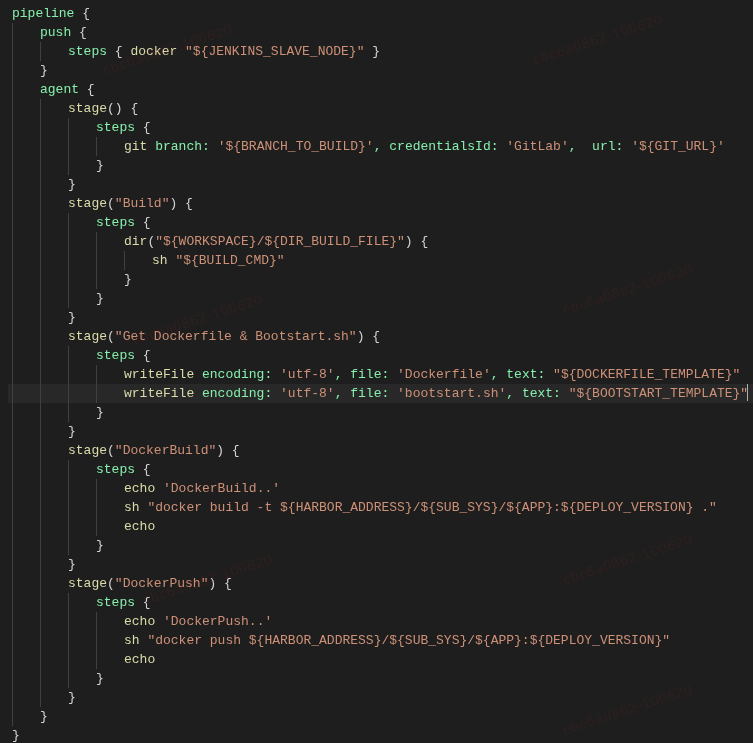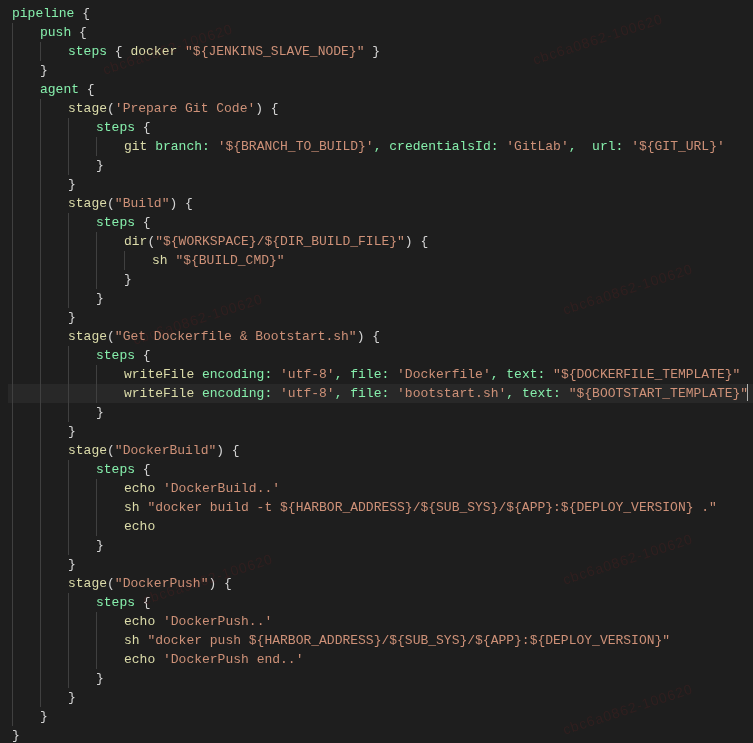--- a/index.html
+++ b/index.html
@@ -63,21 +63,21 @@
   </style>
 </head>
 <body>
 
 <div class="code-area" id="code-container">
     <div class="line"><span class="white">pipeline </span><span class="punct">{</span></div>
     <div class="line"><span class="indent-guide"></span><span class="white">push </span><span class="punct">{</span></div>
     <div class="line"><span class="indent-guide"></span><span class="indent-guide"></span><span class="white">steps </span><span class="punct">{ </span><span class="fn">docker </span><span class="str">"${JENKINS_SLAVE_NODE}"</span><span class="punct"> }</span></div>
     <div class="line"><span class="indent-guide"></span><span class="punct">}</span></div>
     <div class="line"><span class="indent-guide"></span><span class="white">agent </span><span class="punct">{</span></div>
-    <div class="line"><span class="indent-guide"></span><span class="indent-guide"></span><span class="fn">stage</span><span class="punct">(</span><span class="str">'Prepare Git Code'</span><span class="punct">) {</span></div>
+    <div class="line"><span class="indent-guide"></span><span class="indent-guide"></span><span class="fn">stage</span><span class="punct">(</span><span class="punct">) {</span></div>
     <div class="line"><span class="indent-guide"></span><span class="indent-guide"></span><span class="indent-guide"></span><span class="white">steps </span><span class="punct">{</span></div>
     <div class="line"><span class="indent-guide"></span><span class="indent-guide"></span><span class="indent-guide"></span><span class="indent-guide"></span><span class="fn">git </span><span class="white">branch: </span><span class="str">'${BRANCH_TO_BUILD}'</span><span class="white">, credentialsId: </span><span class="str">'GitLab'</span><span class="white">,  url: </span><span class="str">'${GIT_URL}'</span></div>
     <div class="line"><span class="indent-guide"></span><span class="indent-guide"></span><span class="indent-guide"></span><span class="punct">}</span></div>
     <div class="line"><span class="indent-guide"></span><span class="indent-guide"></span><span class="punct">}</span></div>
     <div class="line"><span class="indent-guide"></span><span class="indent-guide"></span><span class="fn">stage</span><span class="punct">(</span><span class="str">"Build"</span><span class="punct">) {</span></div>
     <div class="line"><span class="indent-guide"></span><span class="indent-guide"></span><span class="indent-guide"></span><span class="white">steps </span><span class="punct">{</span></div>
     <div class="line"><span class="indent-guide"></span><span class="indent-guide"></span><span class="indent-guide"></span><span class="indent-guide"></span><span class="fn">dir</span><span class="punct">(</span><span class="str">"${WORKSPACE}/${DIR_BUILD_FILE}"</span><span class="punct">) {</span></div>
     <div class="line"><span class="indent-guide"></span><span class="indent-guide"></span><span class="indent-guide"></span><span class="indent-guide"></span><span class="indent-guide"></span><span class="fn">sh </span><span class="str">"${BUILD_CMD}"</span></div>
     <div class="line"><span class="indent-guide"></span><span class="indent-guide"></span><span class="indent-guide"></span><span class="indent-guide"></span><span class="punct">}</span></div>
     <div class="line"><span class="indent-guide"></span><span class="indent-guide"></span><span class="indent-guide"></span><span class="punct">}</span></div>
@@ -92,21 +92,21 @@
     <div class="line"><span class="indent-guide"></span><span class="indent-guide"></span><span class="indent-guide"></span><span class="white">steps </span><span class="punct">{</span></div>
     <div class="line"><span class="indent-guide"></span><span class="indent-guide"></span><span class="indent-guide"></span><span class="indent-guide"></span><span class="fn">echo </span><span class="str">'DockerBuild..'</span></div>
     <div class="line"><span class="indent-guide"></span><span class="indent-guide"></span><span class="indent-guide"></span><span class="indent-guide"></span><span class="fn">sh </span><span class="str">"docker build -t ${HARBOR_ADDRESS}/${SUB_SYS}/${APP}:${DEPLOY_VERSION} ."</span></div>
     <div class="line"><span class="indent-guide"></span><span class="indent-guide"></span><span class="indent-guide"></span><span class="indent-guide"></span><span class="fn">echo </span></div>
     <div class="line"><span class="indent-guide"></span><span class="indent-guide"></span><span class="indent-guide"></span><span class="punct">}</span></div>
     <div class="line"><span class="indent-guide"></span><span class="indent-guide"></span><span class="punct">}</span></div>
     <div class="line"><span class="indent-guide"></span><span class="indent-guide"></span><span class="fn">stage</span><span class="punct">(</span><span class="str">"DockerPush"</span><span class="punct">) {</span></div>
     <div class="line"><span class="indent-guide"></span><span class="indent-guide"></span><span class="indent-guide"></span><span class="white">steps </span><span class="punct">{</span></div>
     <div class="line"><span class="indent-guide"></span><span class="indent-guide"></span><span class="indent-guide"></span><span class="indent-guide"></span><span class="fn">echo </span><span class="str">'DockerPush..'</span></div>
     <div class="line"><span class="indent-guide"></span><span class="indent-guide"></span><span class="indent-guide"></span><span class="indent-guide"></span><span class="fn">sh </span><span class="str">"docker push ${HARBOR_ADDRESS}/${SUB_SYS}/${APP}:${DEPLOY_VERSION}"</span></div>
-    <div class="line"><span class="indent-guide"></span><span class="indent-guide"></span><span class="indent-guide"></span><span class="indent-guide"></span><span class="fn">echo </span><span class="str">'DockerPush end..'</span></div>
+    <div class="line"><span class="indent-guide"></span><span class="indent-guide"></span><span class="indent-guide"></span><span class="indent-guide"></span><span class="fn">echo </span></div>
     <div class="line"><span class="indent-guide"></span><span class="indent-guide"></span><span class="indent-guide"></span><span class="punct">}</span></div>
     <div class="line"><span class="indent-guide"></span><span class="indent-guide"></span><span class="punct">}</span></div>
     <div class="line"><span class="indent-guide"></span><span class="punct">}</span></div>
     <div class="line"><span class="punct">}</span></div>
   </div>
 
 <div class="watermark" style="top: 40px; left: 100px;">cbc6a0862-100620</div>
 <div class="watermark" style="top: 30px; left: 530px;">cbc6a0862-100620</div>
 <div class="watermark" style="top: 280px; left: 560px;">cbc6a0862-100620</div>
 <div class="watermark" style="top: 310px; left: 130px;">cbc6a0862-100620</div>

